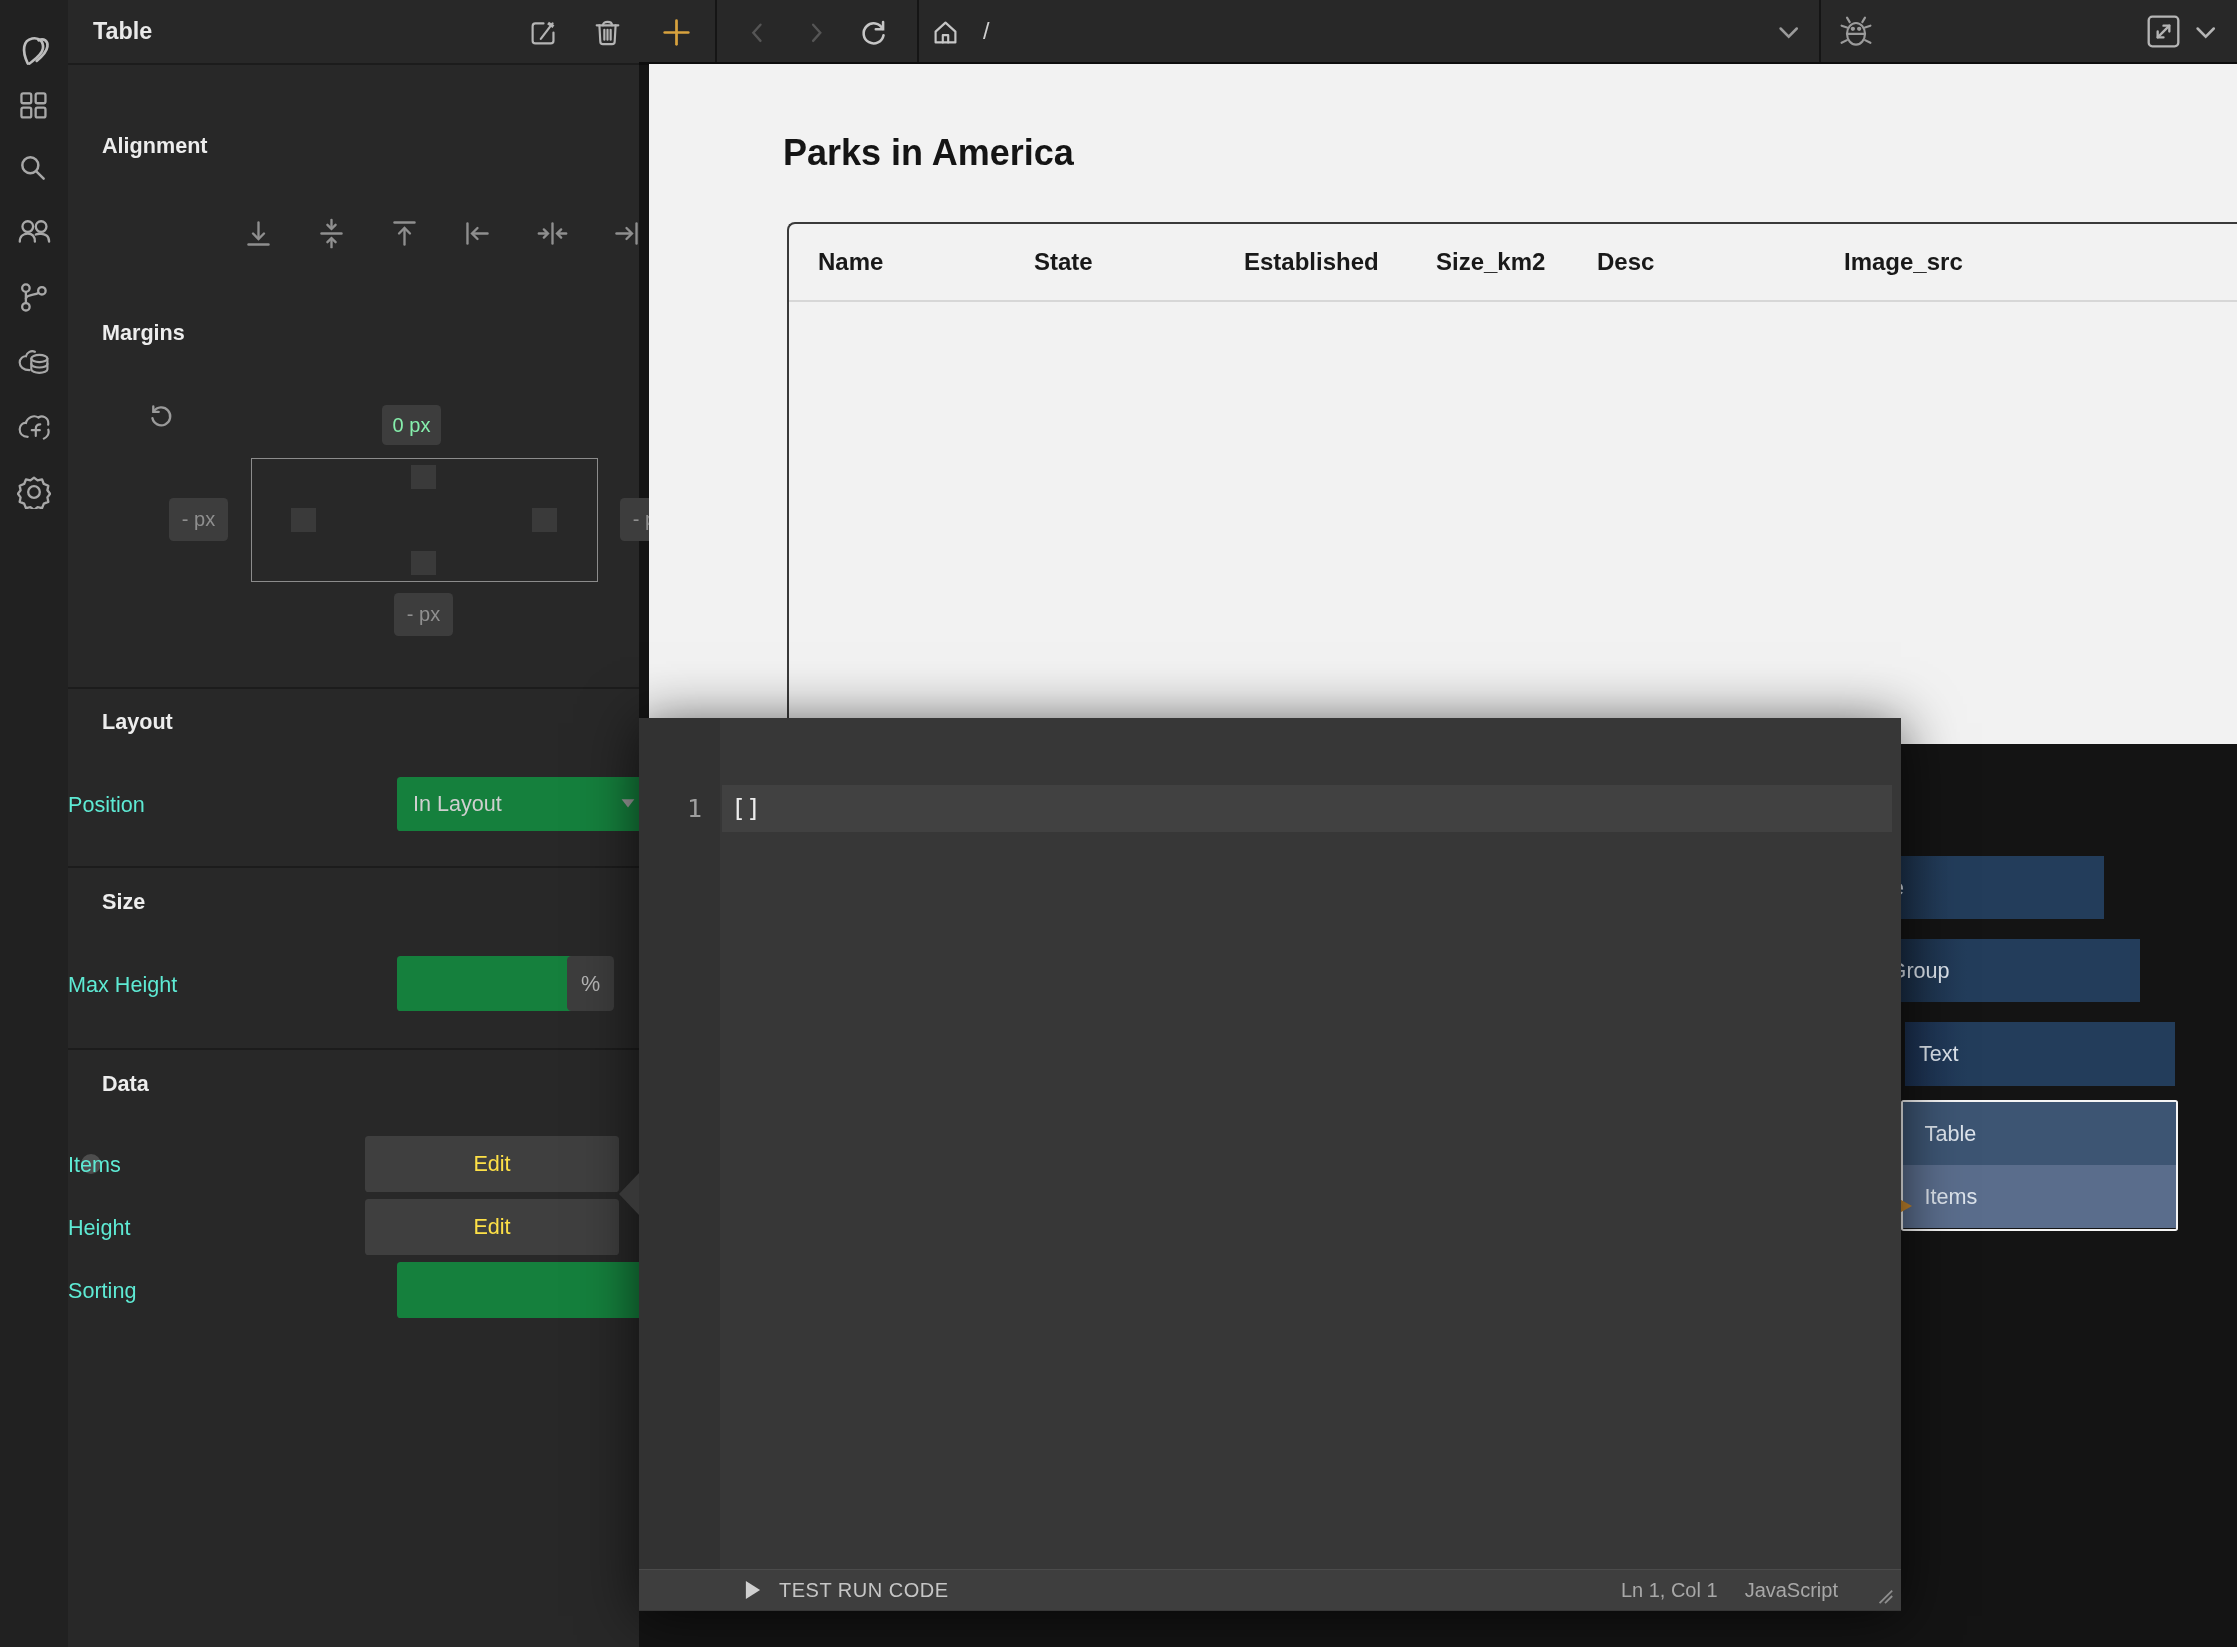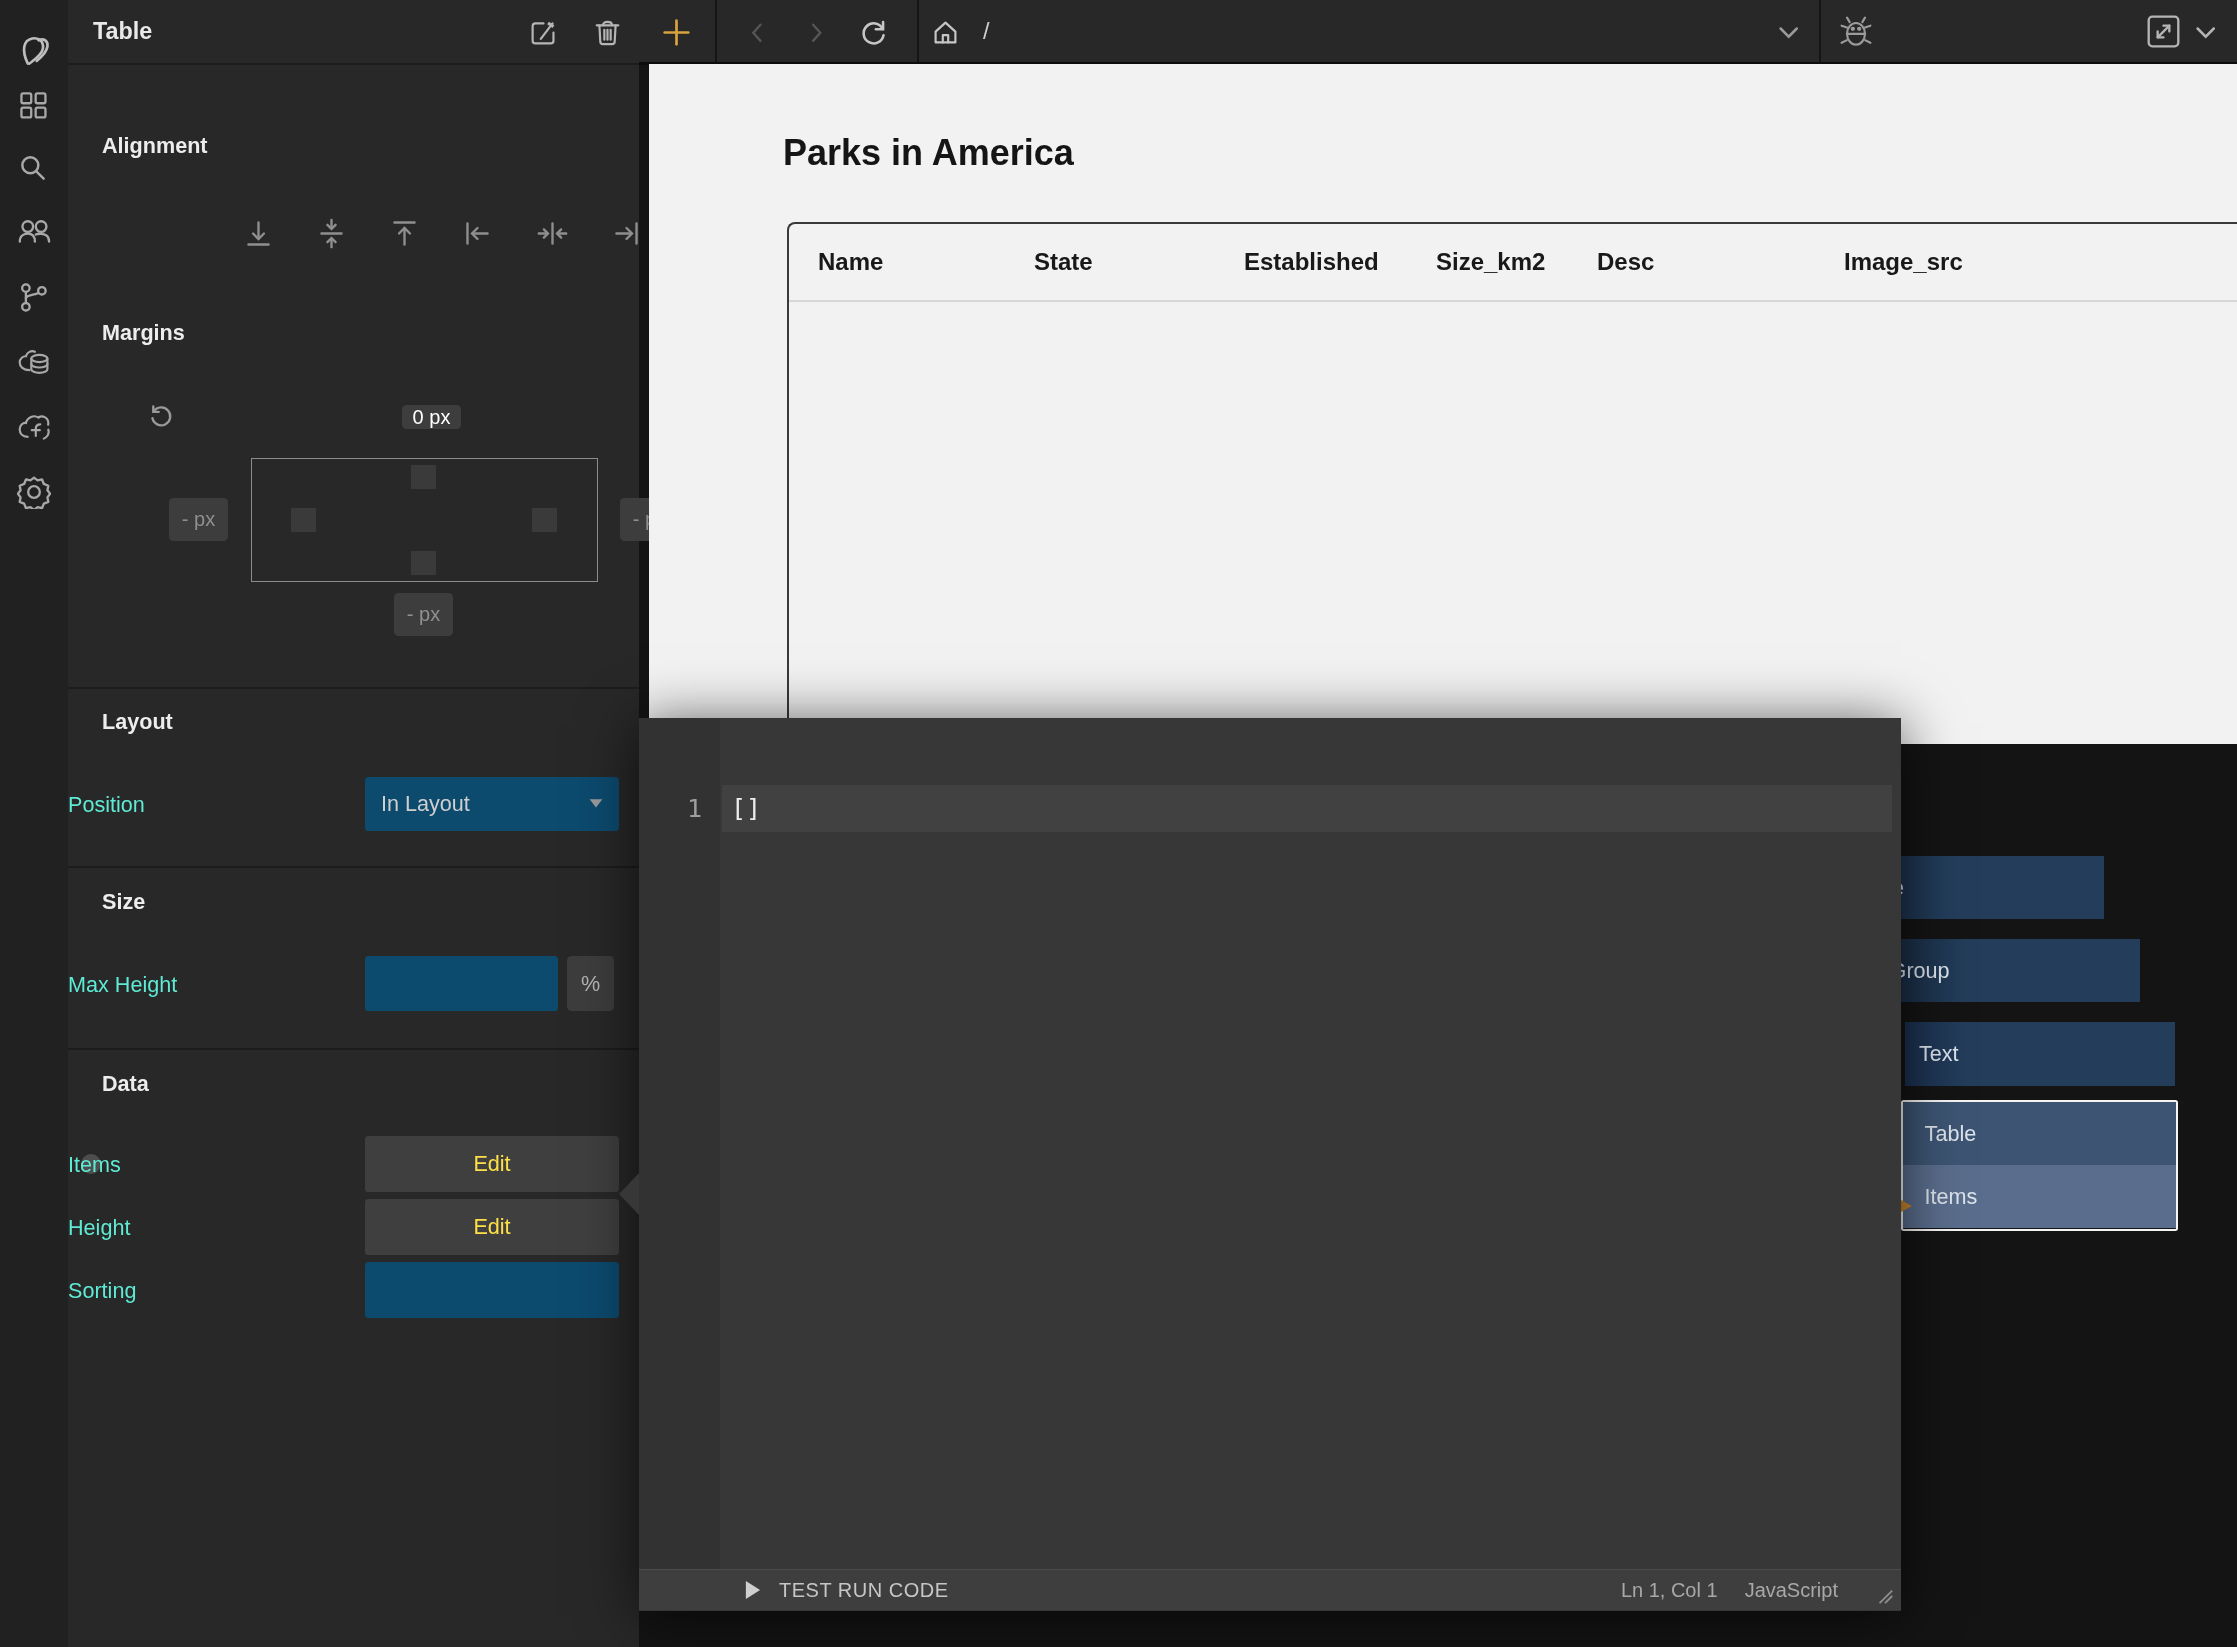--- a/index.html
+++ b/index.html
@@ -15,21 +15,21 @@
   
   #inspector{left:68px;top:0;width:571px;height:1647px;background:#282828;}
   .hdr-title{left:25px;top:18px;font-size:23.4px;font-weight:700;color:#e9e9e9;}
   .divider{left:0;width:571px;height:1.8px;background:#1c1c1c;}
   .sec-head{left:34px;font-size:21.6px;font-weight:700;color:#ededed;}
   .lbl{color:#5eead4;font-size:21.6px;text-align:left;width:275px;left:0;}
   .chip{background:#3d3d3d;border-radius:4.5px;color:#8f8f8f;font-size:20px;
         display:flex;align-items:center;justify-content:center;}
   .btn{background:#3f3f3f;border-radius:3.6px;color:#fde047;font-size:21.6px;
        display:flex;align-items:center;justify-content:center;}
-  .input{background:#0c4a6e;border-radius:3.6px;}
+  .input{background:#15803d;border-radius:3.6px;margin-left:32px;}
 
   
   .align-btn{top:218px;width:31px;height:31px;color:#8f8f8f;}
 
   
   #toolbar{left:639px;top:0;width:1599px;height:64px;background:#282828;}
   .tb-div{top:0;width:1.8px;height:62px;background:#151515;position:absolute;}
   #toolbar-bottom{left:639px;top:62px;width:1599px;height:2.7px;background:#0d0d0d;}
   .tb-icon{color:#c6c6c6;}
 
@@ -201,21 +201,21 @@
       </svg>
     </div>
 
     <div class="abs sec-head" style="top:320px">Margins</div>
     <div class="abs" style="left:79px;top:401px;color:#9a9a9a">
       <svg width="27" height="27" viewBox="0 0 30 30" fill="none" stroke="currentColor" stroke-width="2.6" stroke-linecap="round">
         <path d="M7 6 L7 12 L13 12"></path>
           <path d="M7.5 11.5 A10 10 0 1 1 6 19"></path>
       </svg>
     </div>
-    <div class="abs chip" style="left:334px;top:405px;width:59px;height:24px;color:#ffffff">0 px</div>
+    <div class="abs chip" style="left:314px;top:405px;width:59px;height:40px;color:#86efac">0 px</div>
     <div class="abs" style="left:183px;top:458px;width:347px;height:124px;border:1.8px solid #8c8c8c;box-sizing:border-box">
       <div class="abs" style="left:159px;top:6.3px;width:25px;height:24px;background:#3a3a3a"></div>
       <div class="abs" style="left:39px;top:49px;width:25px;height:24px;background:#3a3a3a"></div>
       <div class="abs" style="left:280px;top:49px;width:25px;height:24px;background:#3a3a3a"></div>
       <div class="abs" style="left:159px;top:92px;width:25px;height:24px;background:#3a3a3a"></div>
     </div>
     <div class="abs chip" style="left:101px;top:498px;width:59px;height:43px">- px</div>
     <div class="abs chip" style="left:552px;top:498px;width:59px;height:43px">- px</div>
     <div class="abs chip" style="left:326px;top:593px;width:59px;height:43px">- px</div>
 

